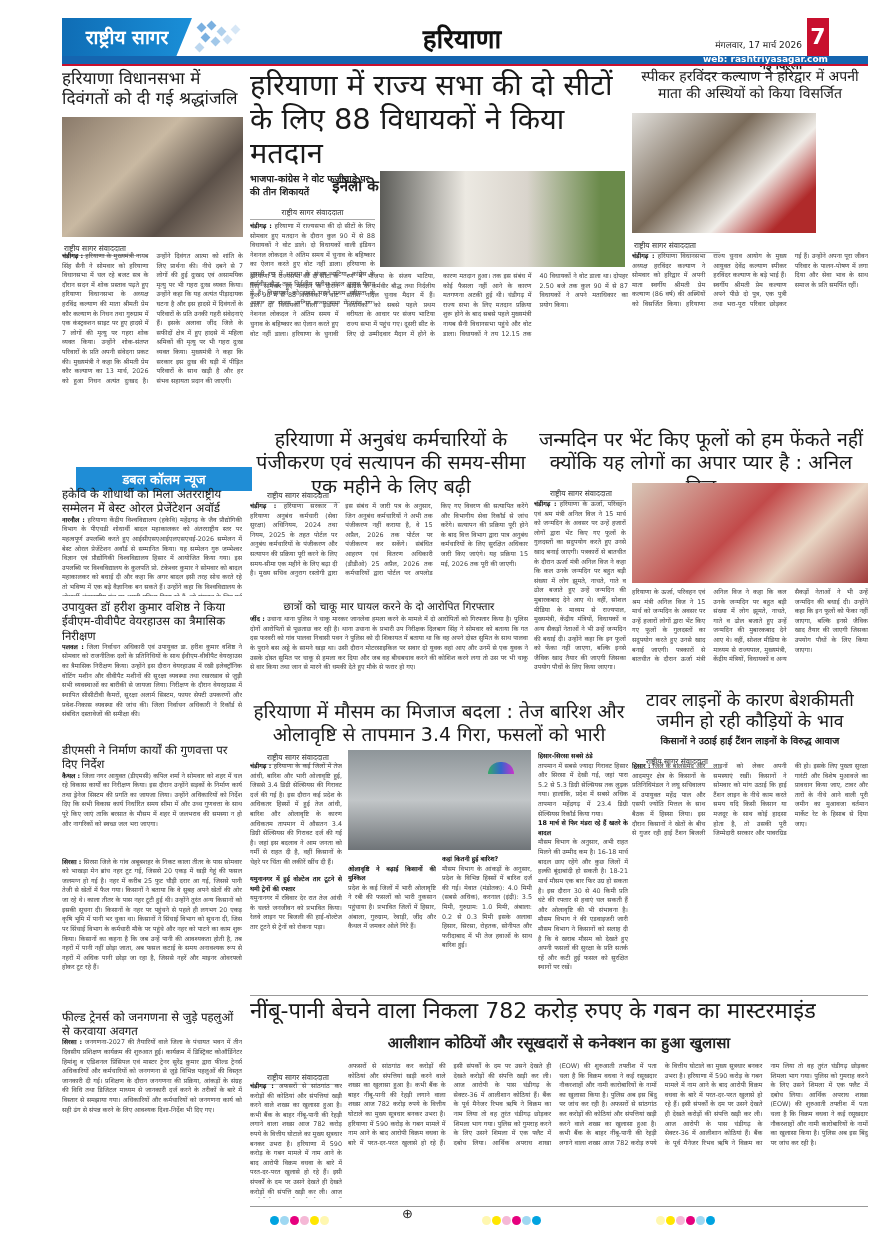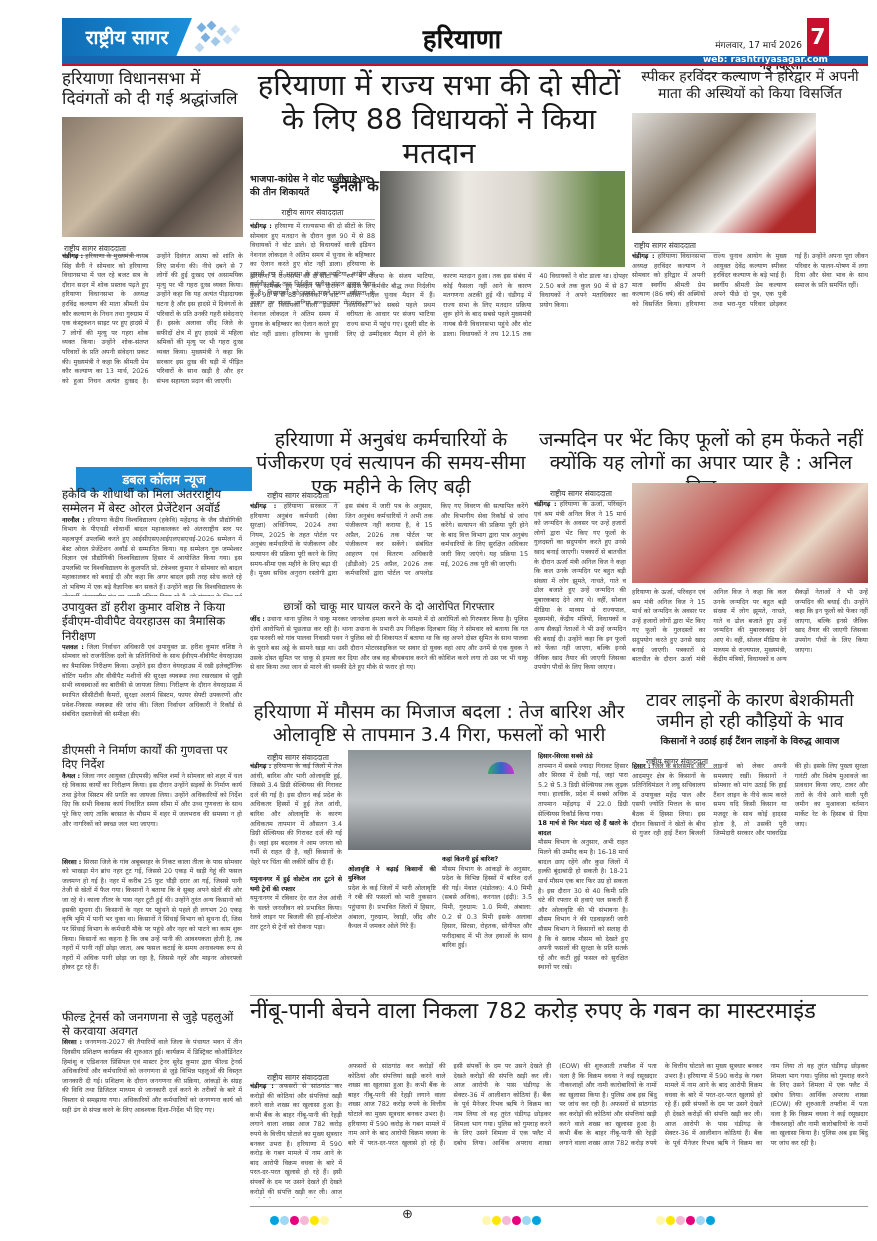--- a/index.html
+++ b/index.html
@@ -12,21 +12,21 @@
   .mast-dots span { position:absolute; width:7px; height:7px; background:#7ab0e0; transform: rotate(45deg); }
   .mast-section { left: 250px; top: 2px; width: 300px; height: 34px; font-size: 26px; font-weight: bold; text-align: center; color: #111; }
   .mast-city { left: 640px; top: 2px; width: 100px; font-size: 12px; font-weight: bold; text-align: right; border-bottom: 1px solid #444; margin-top: 36px; }
   .mast-date { left: 610px; top: 20px; width: 130px; font-size: 9px; text-align: right; }
   .mast-page { left: 745px; top: 0; width: 22px; height: 38px; background: #c8102e; color: #fff; font-size: 22px; font-weight: bold; text-align: center; line-height: 38px; }
   .mast-bar { left: 0; top: 38px; width: 806px; height: 8px; background: #1565b0; }
   .mast-web { left: 600px; top: 36px; width: 166px; height: 10px; font-size: 9px; color: #fff; text-align: right; font-weight: bold; }
   .mast-redline { left: 0; top: 46px; width: 806px; height: 2px; background: #c8102e; }
 
   h1, h2, h3, h4 { font-weight: normal; color: #1a1a1a; line-height: 1.15; }
-  .head-xl { font-size: 29px; text-align: center; line-height: 1.18; }
+  .head-xl { font-size: 29px; text-align: left; line-height: 1.18; }
   .head-l { font-size: 21px; text-align: center; line-height: 1.2; }
   .head-m { font-size: 17px; line-height: 1.2; }
   .head-s { font-size: 11.5px; line-height: 1.25; }
   .sub { font-size: 15px; text-align: center; font-weight: bold; }
   .byline { font-size: 7.5px; text-align: center; color: #333; border-bottom: 1px solid #aaa; padding-bottom: 2px; }
   .body-text { font-size: 6.4px; line-height: 1.5; text-align: justify; color: #444; }
   .body-text b { color: #111; }
   .cols2 { column-count: 2; column-gap: 8px; }
   .cols3 { column-count: 3; column-gap: 8px; }
   .cols4 { column-count: 4; column-gap: 8px; }
@@ -174,38 +174,39 @@
 <div class="abs body-text" style="left:250px;top:875px;width:92px;height:120px;overflow:hidden;">
   <b>यमुनानगर में हुई वोल्टेज तार टूटने से थमी ट्रेनों की रफ्तार</b><br>
   <span>यमुनानगर में रविवार देर रात तेज आंधी के चलते जनजीवन को प्रभावित किया। रेलवे लाइन पर बिजली की हाई-वोल्टेज तार टूटने से ट्रेनों को रोकना पड़ा।</span>
 </div>
 <div class="abs body-text" style="left:442px;top:855px;width:90px;height:150px;overflow:hidden;">
   <b>कहां कितनी हुई बारिश?</b><br>
   <span>मौसम विभाग के आंकड़ों के अनुसार, प्रदेश के विभिन्न हिस्सों में बारिश दर्ज की गई। मेवात (मंडोतक): 4.0 मिमी (सबसे अधिक), करनाल (इंद्री): 3.5 मिमी, गुरुग्राम: 1.0 मिमी, अंबाला: 0.2 से 0.3 मिमी इसके अलावा हिसार, सिरसा, रोहतक, सोनीपत और फरीदाबाद में भी तेज हवाओं के साथ बारिश हुई।</span>
 </div>
 <div class="abs body-text" style="left:538px;top:752px;width:90px;height:240px;overflow:hidden;">
   <b>हिसार-सिरसा सबसे ठंडे</b><br>
-  <span>तापमान में सबसे ज्यादा गिरावट हिसार और सिरसा में देखी गई, जहां पारा 5.2 से 5.3 डिग्री सेल्सियस तक लुढ़क गया। हालांकि, प्रदेश में सबसे अधिक तापमान महेंद्रगढ़ में 22.0 डिग्री सेल्सियस रिकॉर्ड किया गया।</span><br>
+  <span>तापमान में सबसे ज्यादा गिरावट हिसार और सिरसा में देखी गई, जहां पारा 5.2 से 5.3 डिग्री सेल्सियस तक लुढ़क गया। हालांकि, प्रदेश में सबसे अधिक तापमान महेंद्रगढ़ में 23.4 डिग्री सेल्सियस रिकॉर्ड किया गया।</span><br>
   <b>18 मार्च से फिर मंडरा रहे हैं खतरे के बादल</b><br>
   <span>मौसम विभाग के अनुसार, अभी राहत मिलने की उम्मीद कम है। 16-18 मार्च बादल छाए रहेंगे और कुछ जिलों में हल्की बूंदाबांदी हो सकती है। 18-21 मार्च मौसम एक बार फिर उग्र हो सकता है। इस दौरान 30 से 40 किमी प्रति घंटे की रफ्तार से हवाएं चल सकती हैं और ओलावृष्टि की भी संभावना है। मौसम विभाग ने की एडवाइजरी जारी मौसम विभाग ने किसानों को सलाह दी है कि वे खराब मौसम को देखते हुए अपनी फसलों की सुरक्षा के प्रति सतर्क रहें और कटी हुई फसल को सुरक्षित स्थानों पर रखें।</span>
 </div>
 
 <div class="abs" style="left:632px;top:690px;width:236px;">
   <h2 class="head-m" style="font-size:17.5px;text-align:center;">टावर लाइनों के कारण बेशकीमती जमीन हो रही कौड़ियों के भाव</h2>
   <div style="font-size:9.5px;font-weight:bold;text-align:center;margin-top:2px;">किसानों ने उठाई हाई टैंशन लाइनों के विरुद्ध आवाज</div>
 </div>
 <div class="abs byline" style="left:634px;top:756px;width:86px;">राष्ट्रीय सागर संवाददाता</div>
 <div class="abs body-text cols3" style="left:632px;top:762px;width:236px;height:232px;overflow:hidden;">
   <b>हिसार :</b>
   <span>जिले के बालसमंद और आदमपुर क्षेत्र के किसानों के प्रतिनिधिमंडल ने लघु सचिवालय में उपायुक्त महेंद्र पाल और एसपी ज्योति मित्तल के साथ बैठक में हिस्सा लिया। इस दौरान किसानों ने खेतों के बीच से गुजर रही हाई टैंशन बिजली लाइनों को लेकर अपनी समस्याएं रखीं। किसानों ने सोमवार को मांग उठाई कि हाई टैंशन लाइन के नीचे काम करते समय यदि किसी किसान या मजदूर के साथ कोई हादसा होता है, तो उसकी पूरी जिम्मेदारी सरकार और पावरग्रिड की हो। इसके लिए पुख्ता सुरक्षा गारंटी और विशेष मुआवजे का प्रावधान किया जाए, टावर और तारों के नीचे आने वाली पूरी जमीन का मुआवजा वर्तमान मार्केट रेट के हिसाब से दिया जाए।</span>
 </div>
 
 <div class="abs hline" style="left:250px;top:995px;width:618px;"></div>
 <div class="abs" style="left:250px;top:998px;width:618px;">
   <h1 class="head-xl" style="font-size:22px;text-align:left;">नींबू-पानी बेचने वाला निकला 782 करोड़ रुपए के गबन का मास्टरमाइंड</h1>
+  <div class="sub" style="margin-top:8px;font-size:15px;">आलीशान कोठियों और रसूखदारों से कनेक्शन का हुआ खुलासा</div>
 </div>
 <div class="abs byline" style="left:256px;top:1072px;width:84px;">राष्ट्रीय सागर संवाददाता</div>
 <div class="abs body-text" style="left:250px;top:1082px;width:92px;height:116px;overflow:hidden;">
   <b>चंडीगढ़ :</b>
   <span>अफसरों से सांठगांठ कर करोड़ों की कोठियां और संपत्तियां खड़ी करने वाले शख्स का खुलासा हुआ है। कभी बैंक के बाहर नींबू-पानी की रेहड़ी लगाने वाला शख्स आज 782 करोड़ रुपये के वित्तीय घोटाले का मुख्य सूत्रधार बनकर उभरा है। हरियाणा में 590 करोड़ के गबन मामले में नाम आने के बाद आरोपी विक्रम वधवा के बारे में परत-दर-परत खुलासे हो रहे हैं। इसी संपर्कों के दम पर उसने देखते ही देखते करोड़ों की संपत्ति खड़ी कर ली। आज आरोपी के पास चंडीगढ़ के सेक्टर-36 में आलीशान कोठियां हैं। बैंक के पूर्व मैनेजर रिभव ऋषि ने विक्रम का नाम लिया तो वह तुरंत चंडीगढ़ छोड़कर शिमला भाग गया। पुलिस को गुमराह करने के लिए उसने शिमला में एक फ्लैट में दबोच लिया। आर्थिक अपराध शाखा (EOW) की शुरुआती तफ्तीश में पता चला है कि विक्रम वधवा ने कई रसूखदार नौकरशाहों और नामी कारोबारियों के नामों का खुलासा किया है। पुलिस अब इस बिंदु पर जांच कर रही है।</span>
 </div>
 <div class="abs body-text cols5" style="left:348px;top:1062px;width:520px;height:136px;overflow:hidden;">
   <span>अफसरों से सांठगांठ कर करोड़ों की कोठियां और संपत्तियां खड़ी करने वाले शख्स का खुलासा हुआ है। कभी बैंक के बाहर नींबू-पानी की रेहड़ी लगाने वाला शख्स आज 782 करोड़ रुपये के वित्तीय घोटाले का मुख्य सूत्रधार बनकर उभरा है। हरियाणा में 590 करोड़ के गबन मामले में नाम आने के बाद आरोपी विक्रम वधवा के बारे में परत-दर-परत खुलासे हो रहे हैं। इसी संपर्कों के दम पर उसने देखते ही देखते करोड़ों की संपत्ति खड़ी कर ली। आज आरोपी के पास चंडीगढ़ के सेक्टर-36 में आलीशान कोठियां हैं। बैंक के पूर्व मैनेजर रिभव ऋषि ने विक्रम का नाम लिया तो वह तुरंत चंडीगढ़ छोड़कर शिमला भाग गया। पुलिस को गुमराह करने के लिए उसने शिमला में एक फ्लैट में दबोच लिया। आर्थिक अपराध शाखा (EOW) की शुरुआती तफ्तीश में पता चला है कि विक्रम वधवा ने कई रसूखदार नौकरशाहों और नामी कारोबारियों के नामों का खुलासा किया है। पुलिस अब इस बिंदु पर जांच कर रही है।</span>
   <span>अफसरों से सांठगांठ कर करोड़ों की कोठियां और संपत्तियां खड़ी करने वाले शख्स का खुलासा हुआ है। कभी बैंक के बाहर नींबू-पानी की रेहड़ी लगाने वाला शख्स आज 782 करोड़ रुपये के वित्तीय घोटाले का मुख्य सूत्रधार बनकर उभरा है। हरियाणा में 590 करोड़ के गबन मामले में नाम आने के बाद आरोपी विक्रम वधवा के बारे में परत-दर-परत खुलासे हो रहे हैं। इसी संपर्कों के दम पर उसने देखते ही देखते करोड़ों की संपत्ति खड़ी कर ली। आज आरोपी के पास चंडीगढ़ के सेक्टर-36 में आलीशान कोठियां हैं। बैंक के पूर्व मैनेजर रिभव ऋषि ने विक्रम का नाम लिया तो वह तुरंत चंडीगढ़ छोड़कर शिमला भाग गया। पुलिस को गुमराह करने के लिए उसने शिमला में एक फ्लैट में दबोच लिया। आर्थिक अपराध शाखा (EOW) की शुरुआती तफ्तीश में पता चला है कि विक्रम वधवा ने कई रसूखदार नौकरशाहों और नामी कारोबारियों के नामों का खुलासा किया है। पुलिस अब इस बिंदु पर जांच कर रही है।</span>
 </div>

